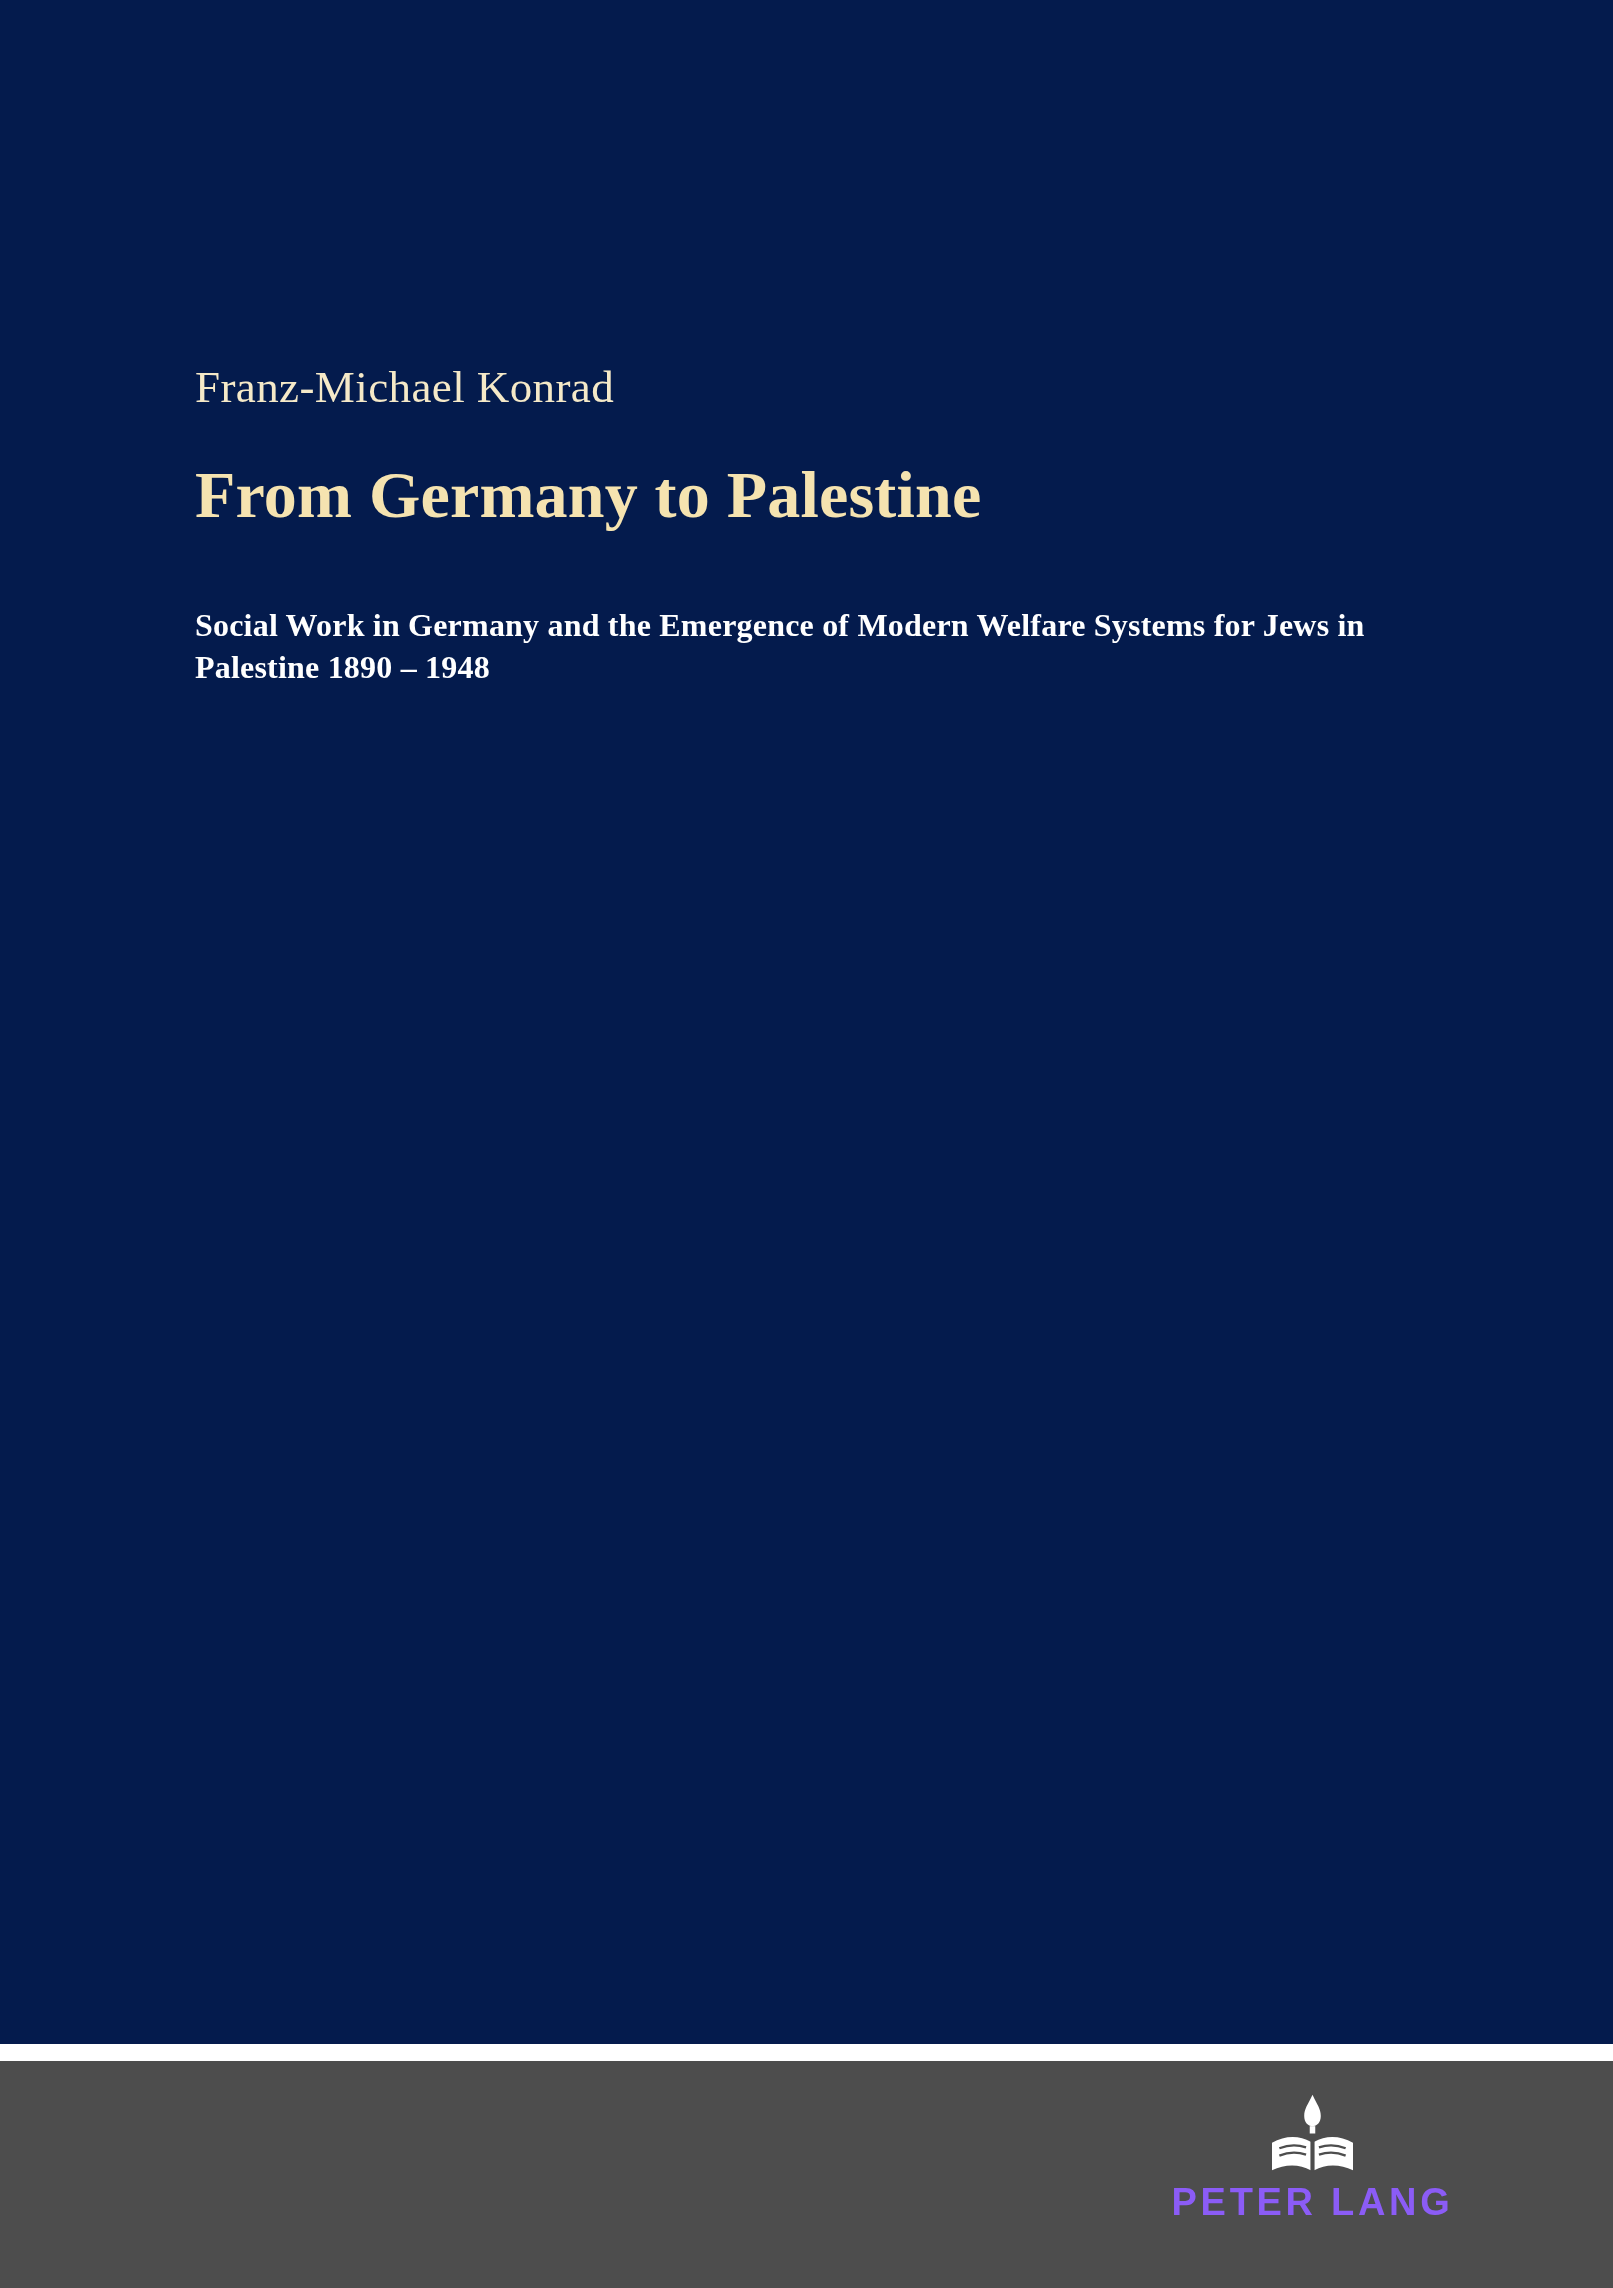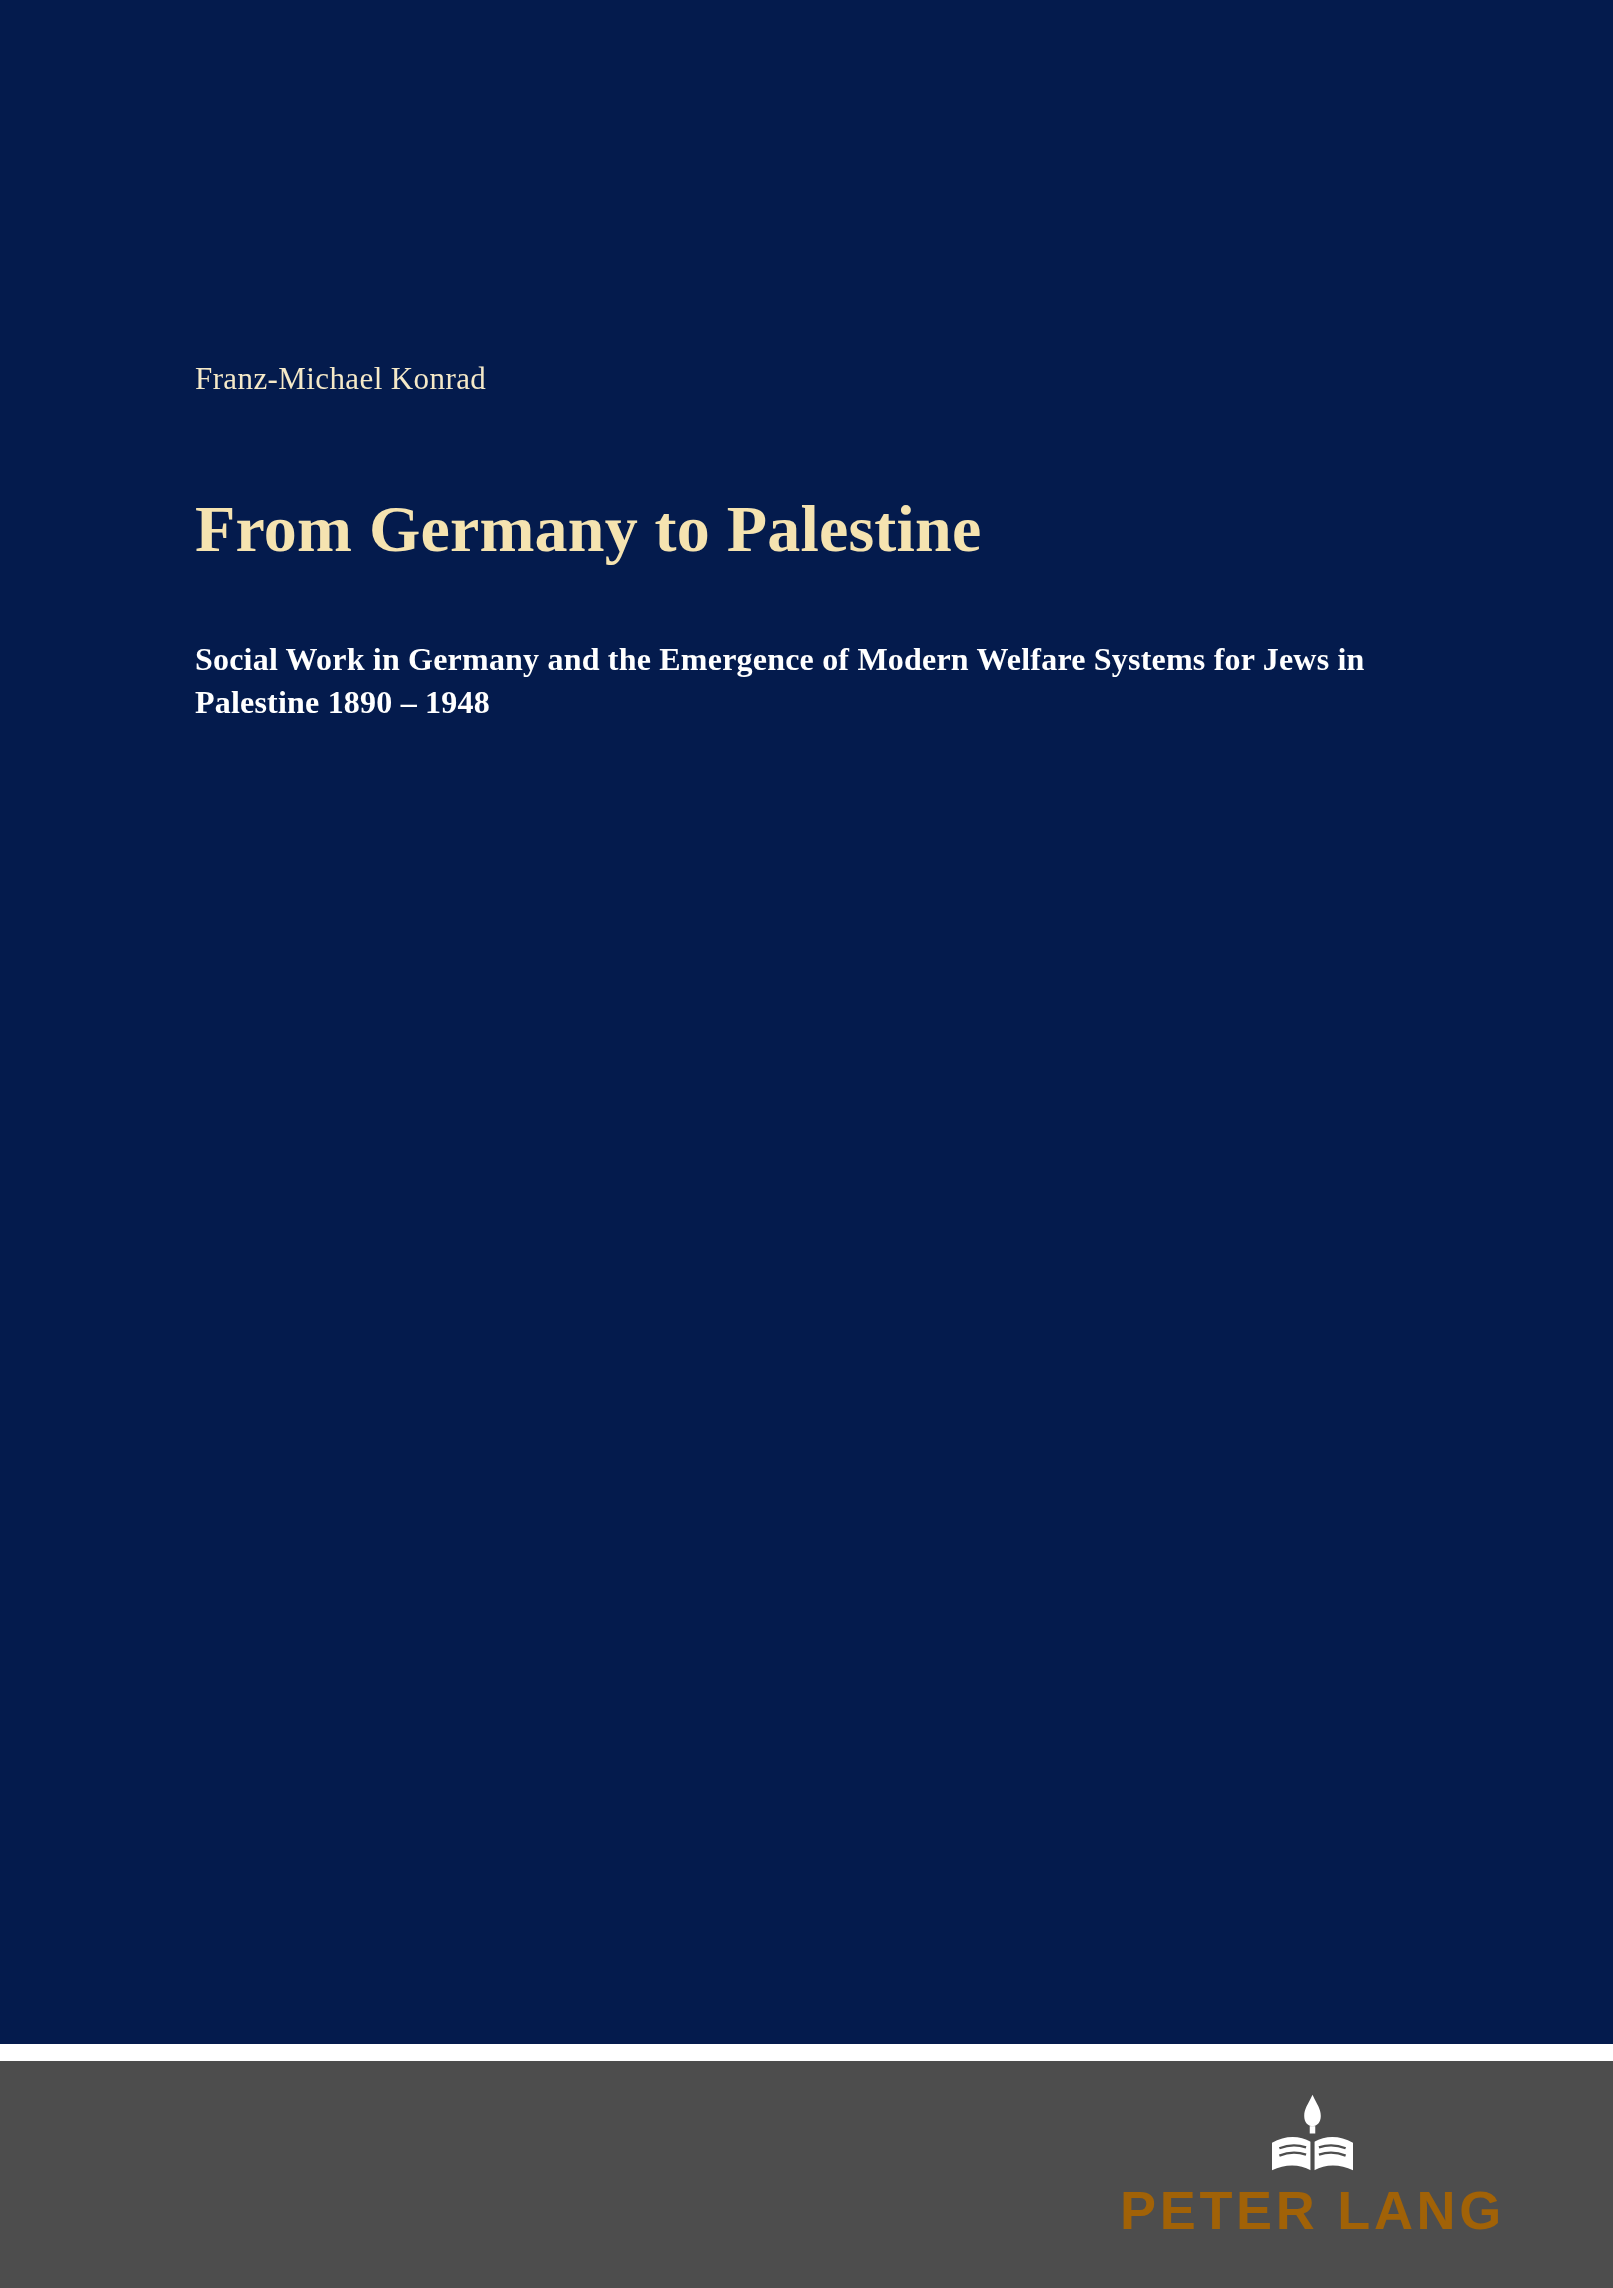--- a/index.html
+++ b/index.html
@@ -54,25 +54,25 @@
 
   .text-block {
     position: absolute;
     left: 195px;
     top: 360px;
     width: 1200px;
   }
 
   .author {
     font-family: "Liberation Serif", serif;
-    font-size: 31px;
+    font-size: 45px;
     color: #f5e9c8;
     letter-spacing: 0.4px;
     line-height: 1.2;
-    margin: 0 0 95px 0;
+    margin: 0 0 44px 0;
     font-weight: normal;
   }
 
   .title {
     font-family: "Liberation Serif", serif;
     font-weight: bold;
     font-size: 66px;
     color: #f5e3b0;
     line-height: 1.12;
     margin: 0 0 72px 0;
@@ -105,22 +105,22 @@
 
   .logo-mark {
     width: 89px;
     height: 81px;
     margin-bottom: 9.2px;
   }
 
   .publisher-name {
     font-family: "Liberation Sans", sans-serif;
     font-weight: bold;
-    font-size: 54px;
-    color: #a16207;
+    font-size: 38px;
+    color: #8b5cf6;
     letter-spacing: 3.7px;
     line-height: 1;
     white-space: nowrap;
   }
 </style>
 </head>
 <body>
 
 <div class="cover">
 

